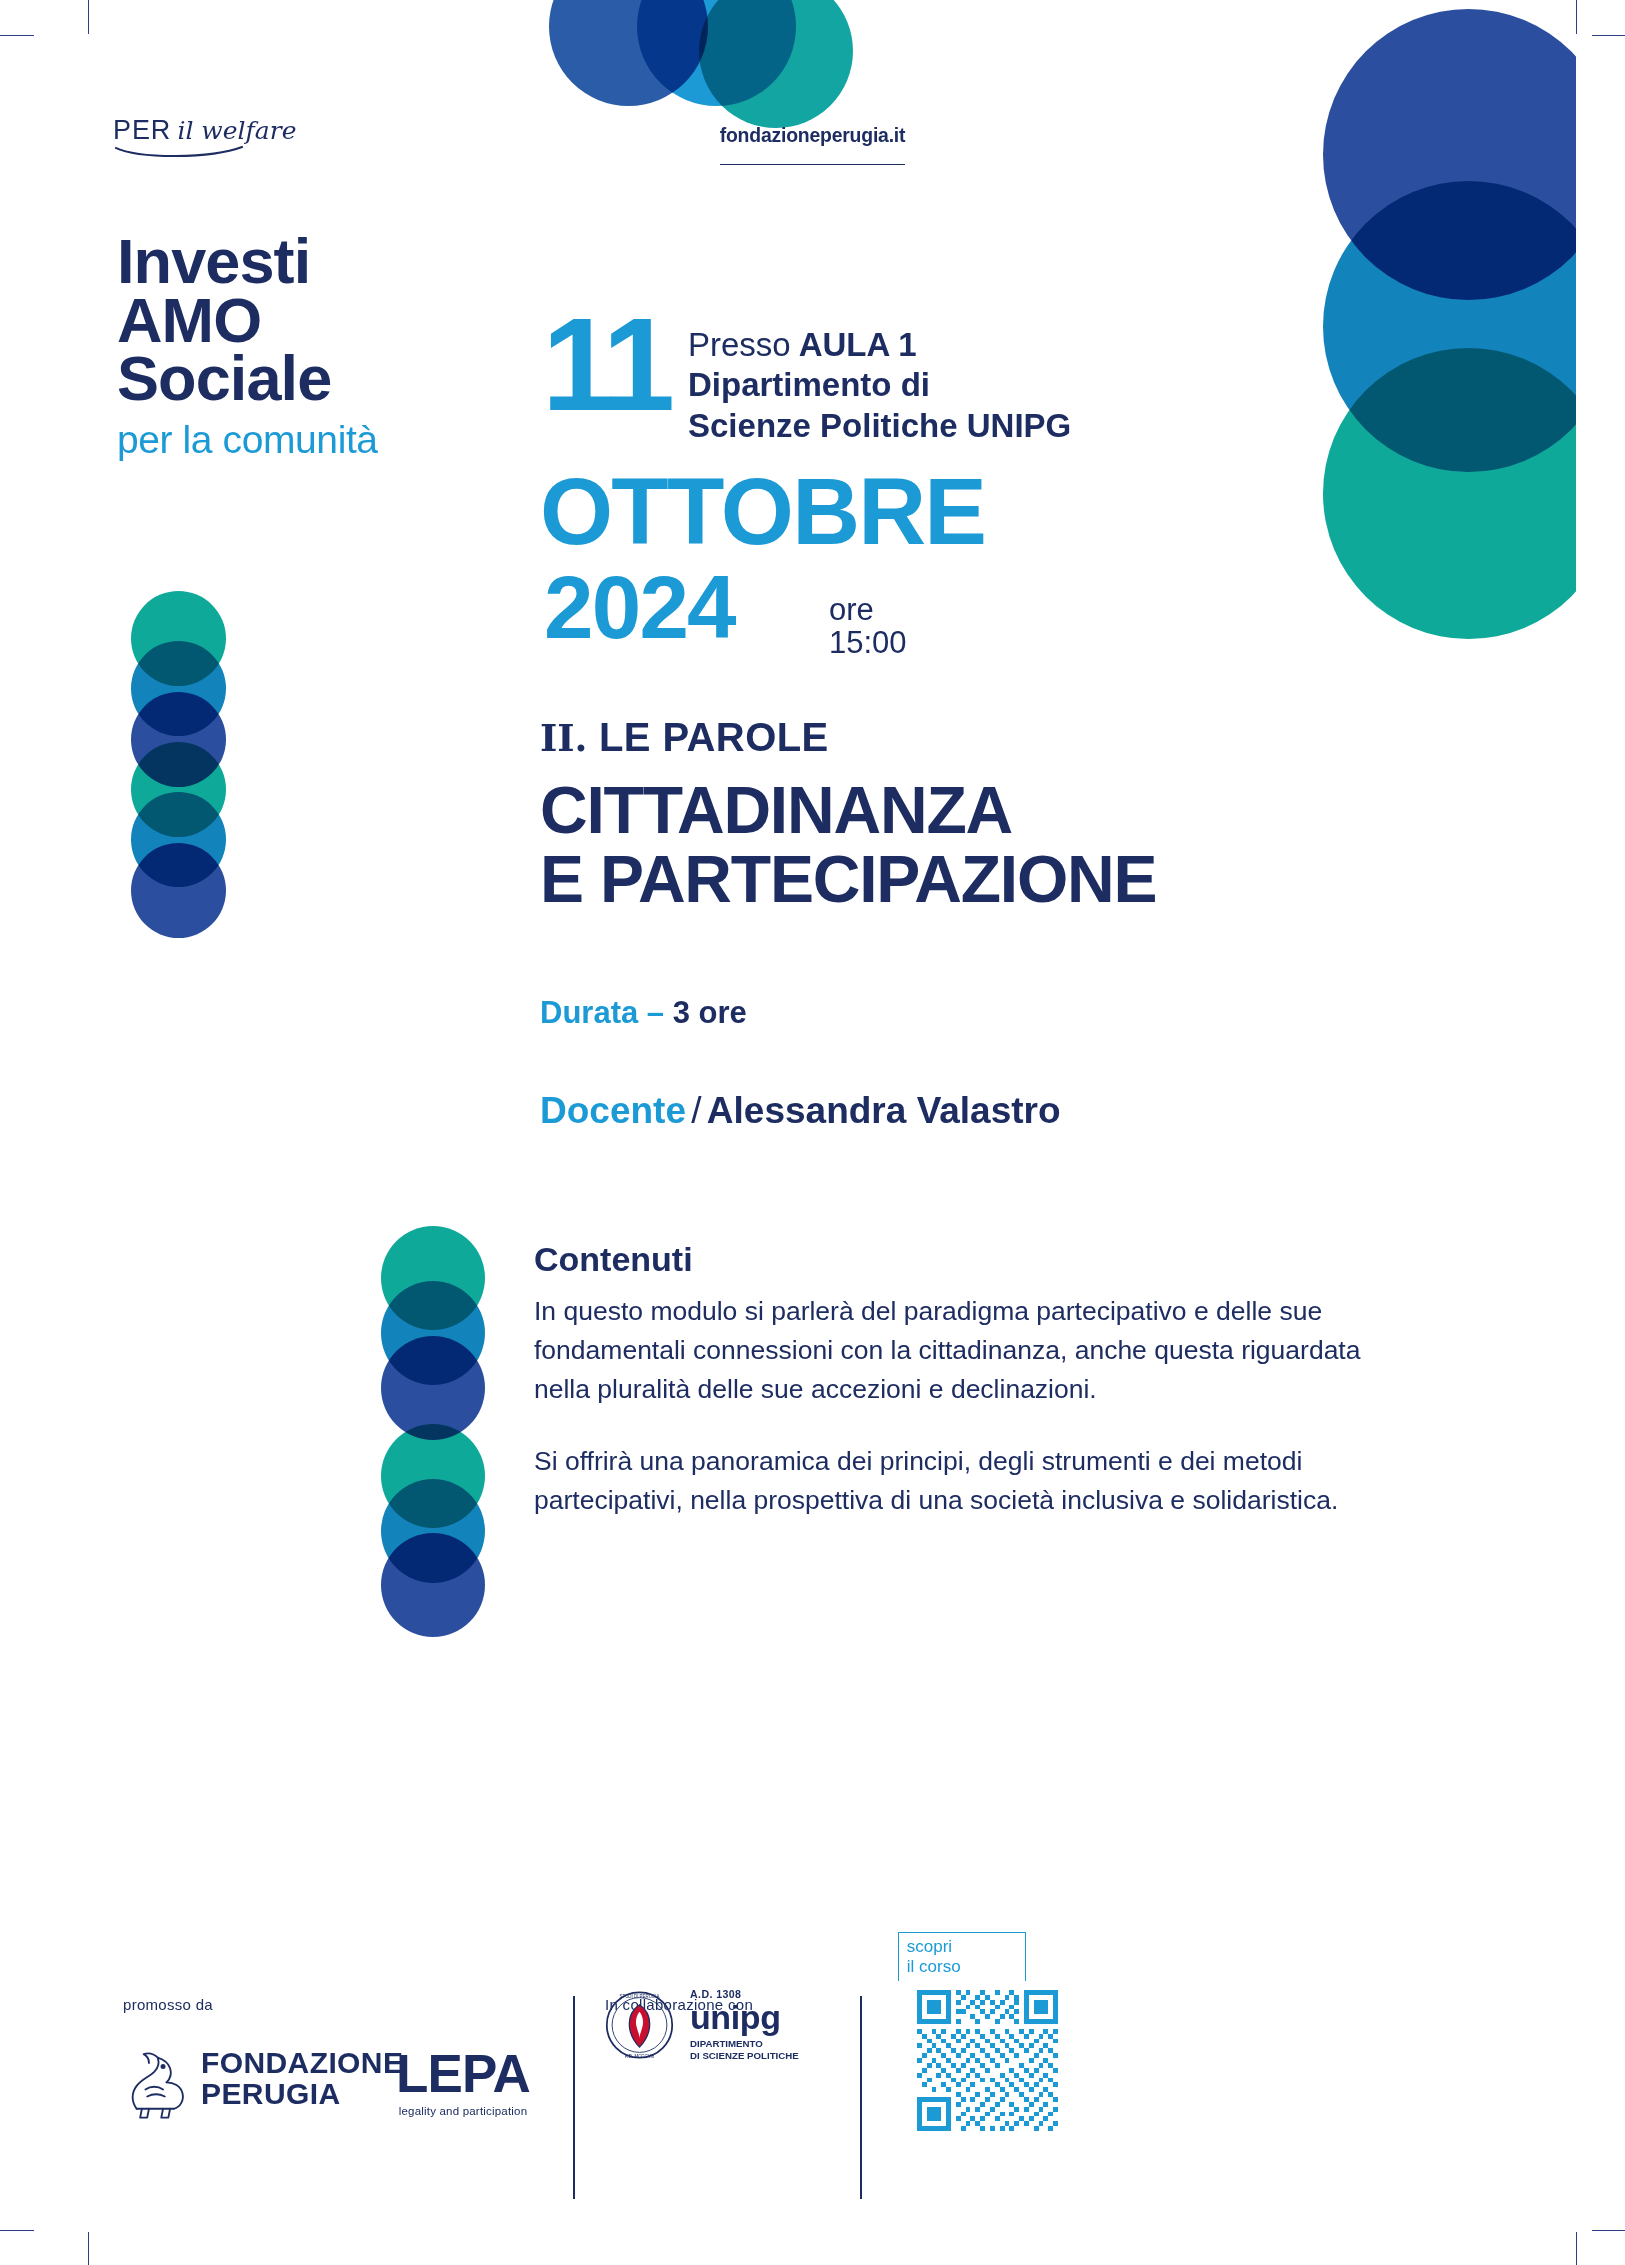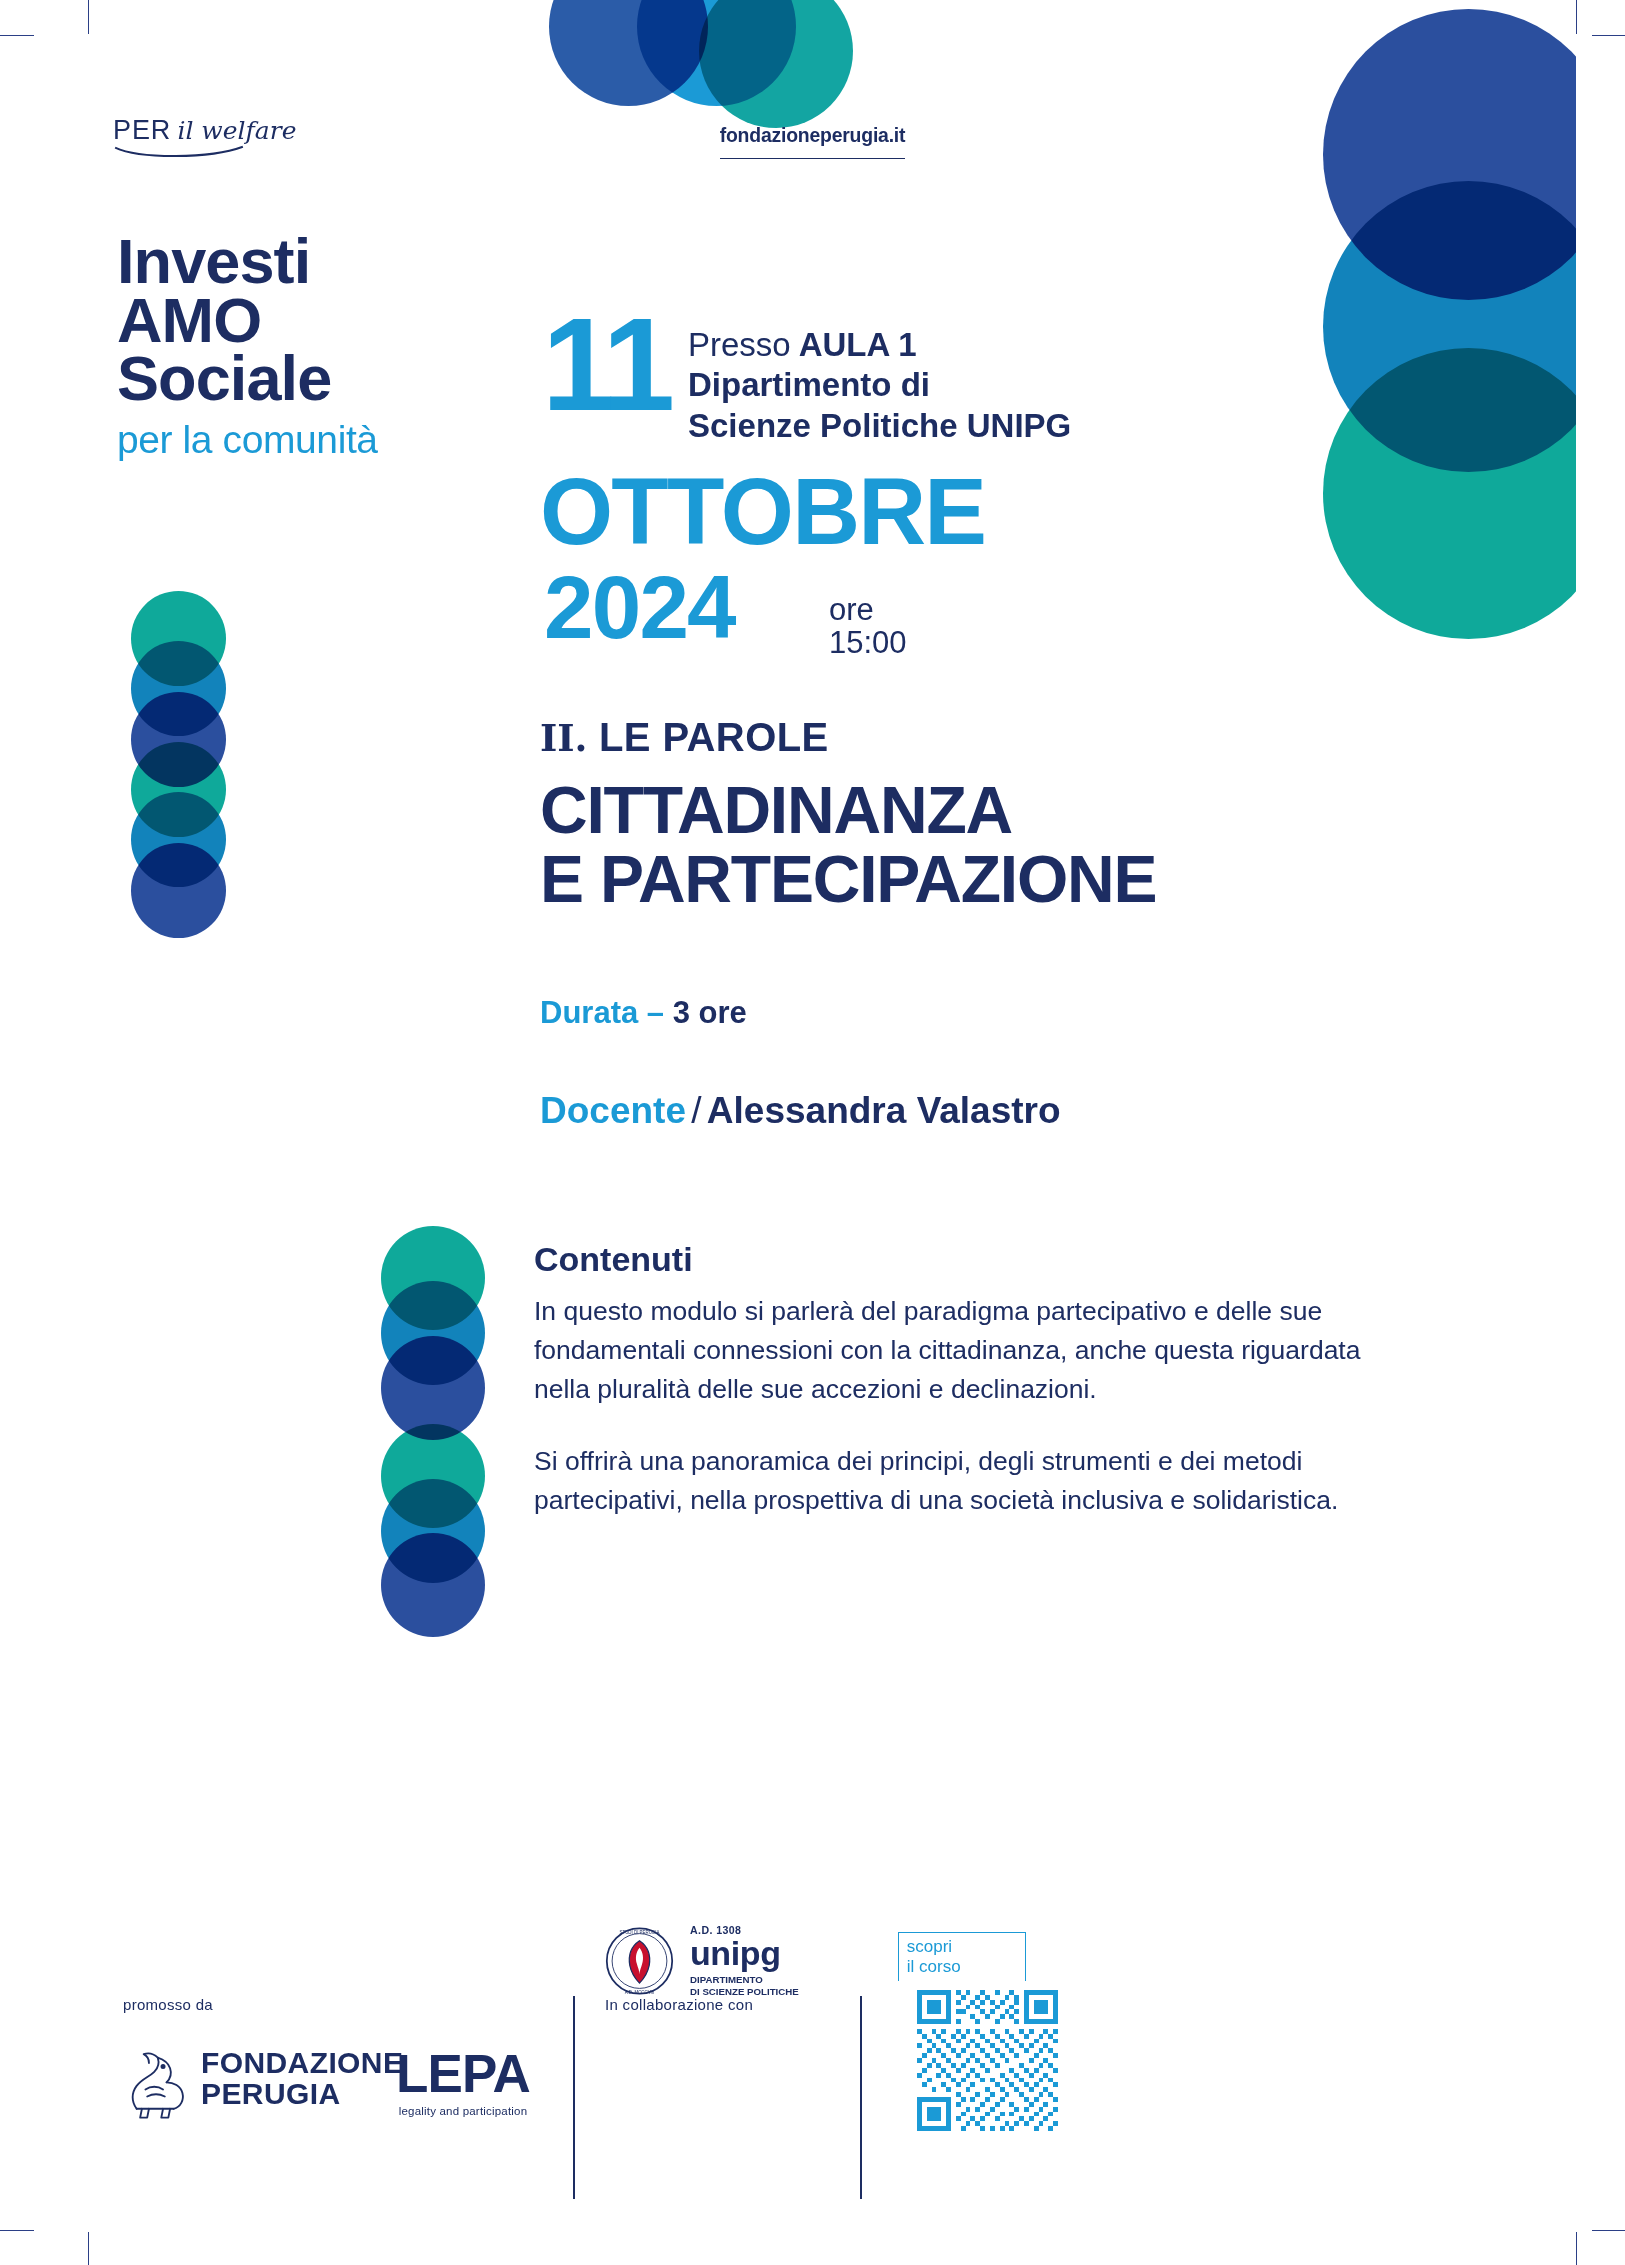--- a/index.html
+++ b/index.html
@@ -70,21 +70,21 @@
     right: 0;
     top: 124px;
     width: 100%;
     text-align: center;
     font-family: "Liberation Sans", sans-serif;
     font-size: 19.4px;
     font-weight: bold;
     color: #1d2d62;
     letter-spacing: -0.2px;
   }
-  .site-url span.u { border-bottom: 1.8px solid #1d2d62; padding-bottom: 12px; }
+  .site-url span.u { border-bottom: 1.8px solid #1d2d62; padding-bottom: 18px; }
 
   
   .title-block {
     position: absolute;
     left: 117px;
     top: 216px;
     width: 406px;
     margin-top: 16px;
   }
   .title-block .t {
@@ -295,21 +295,21 @@
     font-family: "Liberation Sans", sans-serif;
     font-size: 11.5px;
     color: #1d2d62;
     margin-top: 5.3px;
     letter-spacing: 0.2px;
   }
 
   .unipg-logo {
     position: absolute;
     left: 605px;
-    top: 1923px;
+    top: 1987px;
     display: flex;
     align-items: center;
     gap: 16px;
   }
   .unipg-logo .ud {
     font-family: "Liberation Sans", sans-serif;
     color: #1d2d62;
   }
   .unipg-logo .ad { font-size: 10.6px; font-weight: bold; letter-spacing: 0.4px;}
   .unipg-logo .unipg { font-size: 34px; font-weight: bold; letter-spacing: -0.4px; line-height: 1; }

